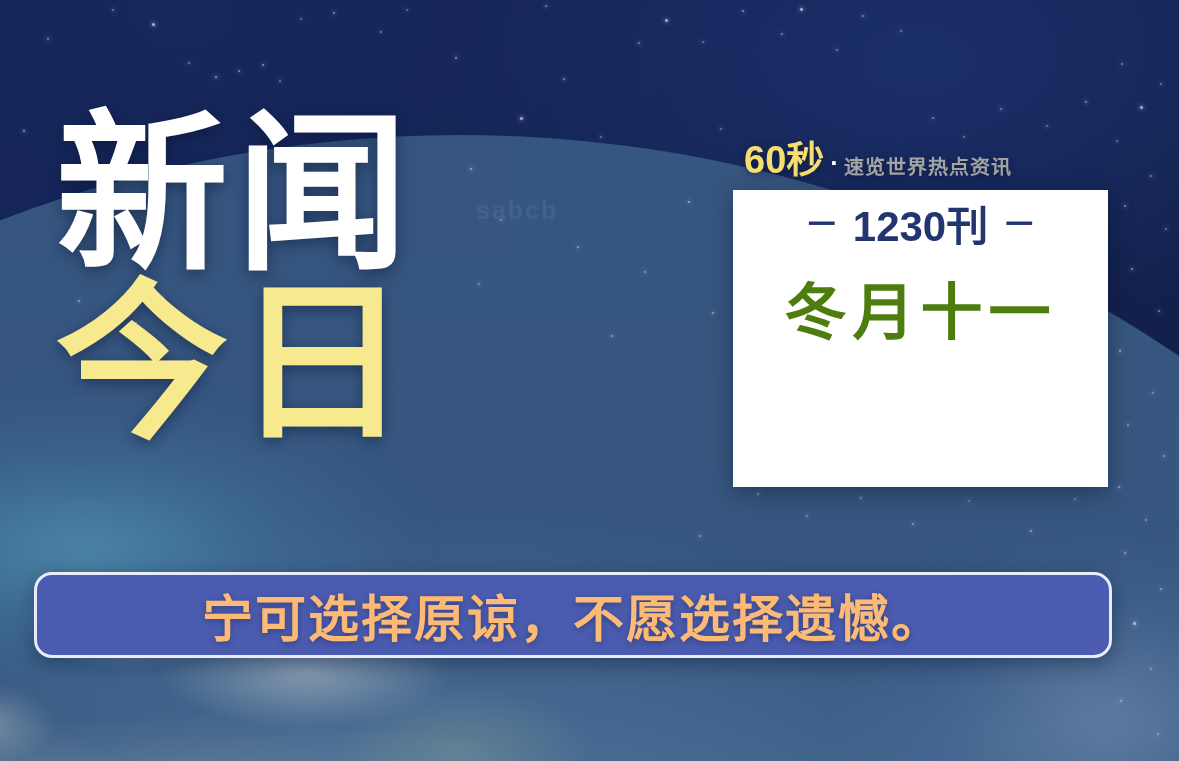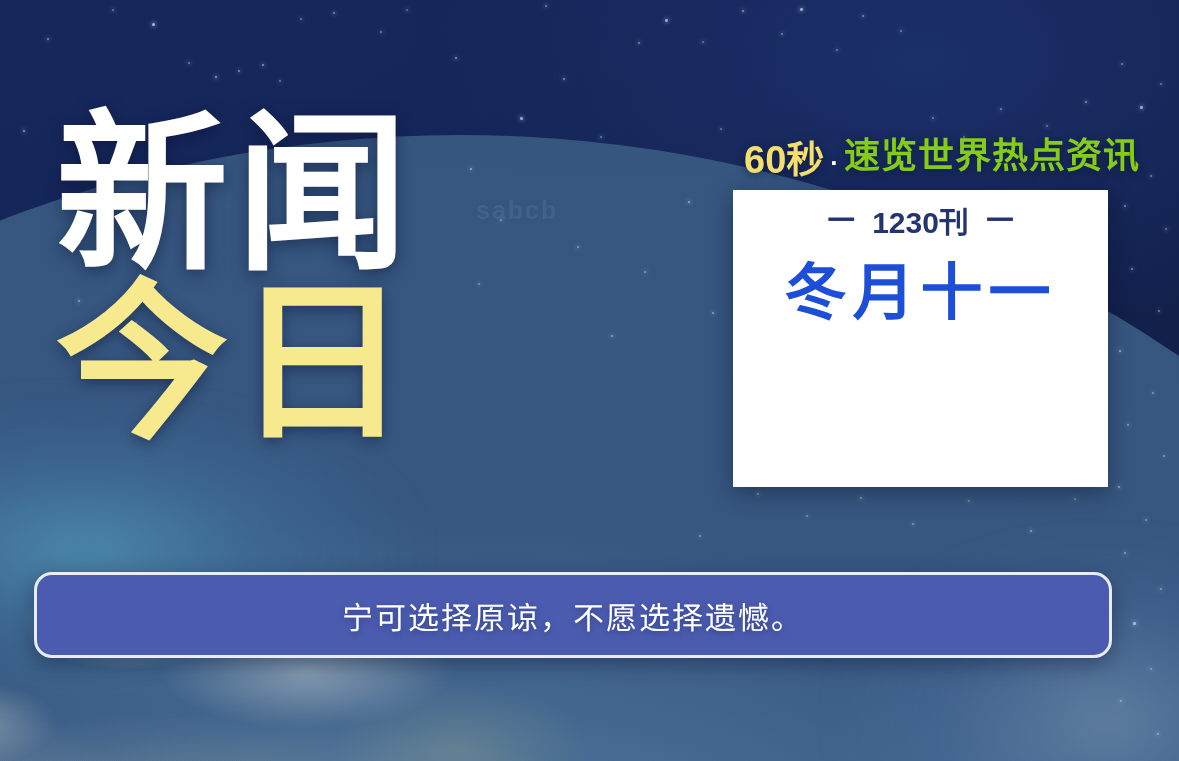--- a/index.html
+++ b/index.html
@@ -183,24 +183,23 @@
     color:#F5DD6E; font-weight:700; font-size:38px;
     letter-spacing:0px; line-height:1;
     text-shadow:0 2px 8px rgba(6,14,40,.5);
   }
   .tagline .dot{
     color:#ffffff; font-weight:700; font-size:26px;
     line-height:1; padding:0 5px 3px 6px;
     text-shadow:0 2px 8px rgba(6,14,40,.5);
   }
   .tagline .sub{
-    color:#84cc16; font-weight:700; font-size:36px;
+    color:#a3a3a3; font-weight:700; font-size:20px;
     letter-spacing:1px; line-height:1; padding-bottom:2px;
     text-shadow:0 2px 8px rgba(6,14,40,.5);
-    font-family:Liberation Mono, monospace;
   }
 
   
   .info-card{
     position:absolute; left:733px; top:190px;
     width:375px; height:297px;
     background:#ffffff;
     display:flex; flex-direction:column;
     align-items:center; justify-content:flex-start;
     padding-top:16px;
@@ -208,47 +207,47 @@
   }
   .issue-row{
     display:flex; align-items:center; justify-content:center;
     gap:14px; width:100%;
   }
   .issue-dash{
     color:#23356f; font-size:34px; font-weight:700; line-height:1;
     transform:translateY(-3px);
   }
   .issue-text{
-    color:#23356f; font-size:30px; font-weight:700;
+    color:#23356f; font-size:42px; font-weight:700;
     letter-spacing:0px; line-height:1; white-space:nowrap;
   }
   .weekday{
     color:#23356f; font-size:60px; font-weight:700;
     letter-spacing:6px; line-height:1;
     margin-top:27px; white-space:nowrap;
   }
   .lunar{
-    color:#1d4ed8; font-size:62px; font-weight:700;
+    color:#4d7c0f; font-size:62px; font-weight:700;
     letter-spacing:6px; line-height:1;
-    margin-top:22px; white-space:nowrap;
+    margin-top:34px; white-space:nowrap;
   }
 
   
   .quote-bar{
     position:absolute; left:34px; top:572px;
     width:1078px; height:86px;
     background:#4b5cb0;
     border:3px solid #e8ecf8;
     border-radius:18px;
     display:flex; align-items:center; justify-content:center;
     box-shadow:0 6px 20px rgba(4,10,32,.35);
   }
   .quote-bar span{
-    color:#ffffff;
-    font-size:31px; font-weight:400;
+    color:#fdba74;
+    font-size:51px; font-weight:700;
     letter-spacing:2px; white-space:nowrap;
     text-shadow:0 2px 6px rgba(12,20,60,.35);
   }
 </style>
 </head>
 <body>
 
 <div class="poster">
 
   <div class="space"></div>

